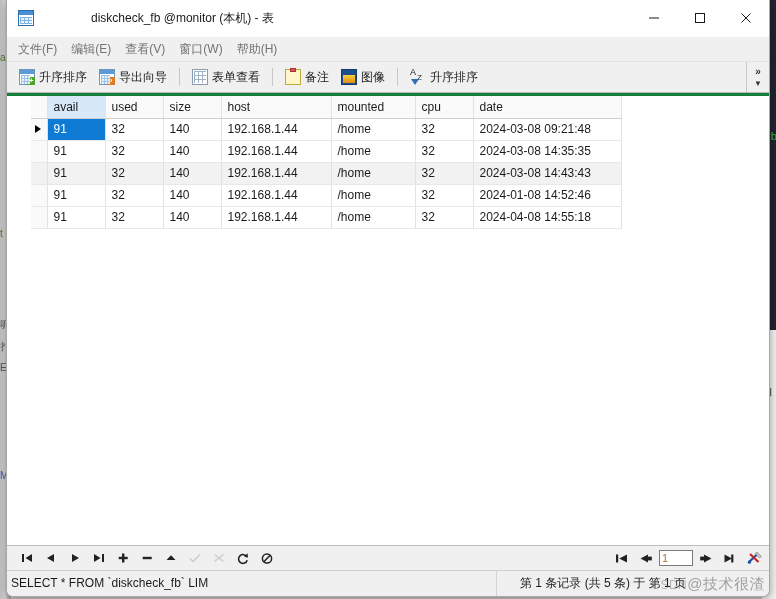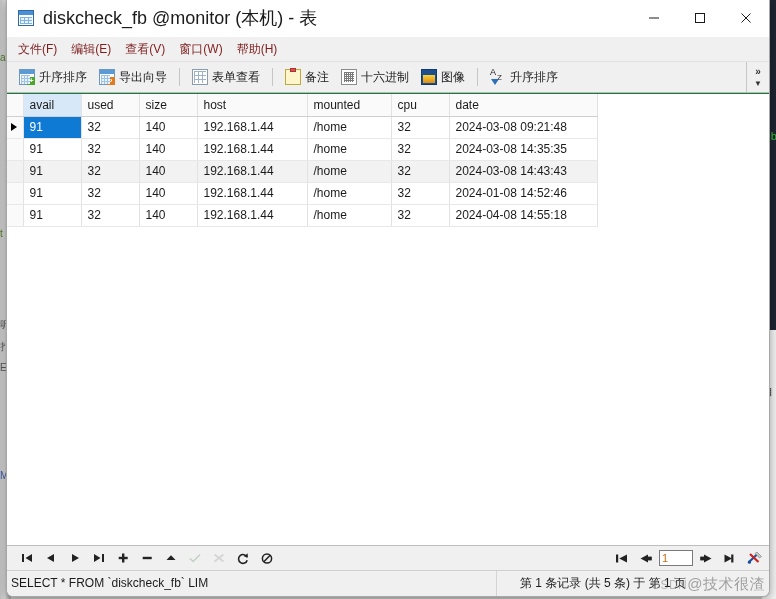--- a/index.html
+++ b/index.html
@@ -105,24 +105,25 @@
     background:#4a90d9;
   }
   #title-icon .ti-grid {
     position:absolute; left:2px; right:2px; top:7px; bottom:2px;
     background:
       linear-gradient(to right, #7fb3e0 1px, transparent 1px) 0 0/4px 100%,
       linear-gradient(to bottom, #7fb3e0 1px, transparent 1px) 0 0/100% 3px,
       #eaf3fb;
   }
   #title-text {
-    font-size: 18px;
+    font-size: 12px;
     color: #1b1b1b;
     white-space: nowrap;
     flex: 1 1 auto;
+    margin-left: 48px;
   }
   .caption-btn {
     width: 46px;
     height: 36px;
     display: flex;
     align-items: center;
     justify-content: center;
     flex: 0 0 46px;
   }
   .caption-btn svg { display:block; }
@@ -131,21 +132,21 @@
   #menubar {
     height: 24px;
     flex: 0 0 24px;
     background: #f0f0f0;
     display: flex;
     align-items: center;
     padding-left: 4px;
   }
   .menu-item {
     font-size: 12px;
-    color: #7f1d1d;
+    color: #737373;
     padding: 3px 7px;
     white-space: nowrap;
     cursor: default;
   }
 
   
   #toolbar {
     height: 30px;
     flex: 0 0 30px;
     background: #f0f0f0;
@@ -255,23 +256,24 @@
     display:flex; flex-direction:column; align-items:center; justify-content:center;
     font-size:10px; color:#333; line-height:1;
   }
   #tb-overflow .chev { font-size:10px; font-weight:bold; }
   #tb-overflow .tri { margin-top:3px; font-size:8px; }
 
   
   #grid-area {
     flex: 1 1 auto;
     background: #ffffff;
-    border-top: 1px solid #15803d;
+    border-top: 3px solid #15803d;
     position: relative;
     overflow: hidden;
+    padding-left: 24px;
   }
   table#grid {
     border-collapse: collapse;
     table-layout: fixed;
     font-size: 12px;
     color: #1b1b1b;
   }
   table#grid th, table#grid td {
     border-right: 1px solid #e2e2e2;
     border-bottom: 1px solid #e8e8e8;
@@ -476,24 +478,20 @@
     </div>
 
 
     <div class="tb-sep"></div>
 
     <div class="tb-btn">
       <span class="ico ico-note"></span>
       <span>备注</span>
     </div>
 
-    <div class="tb-btn">
-      <span class="ico ico-hex"></span>
-      <span>十六进制</span>
-    </div>
 
     <div class="tb-btn">
       <span class="ico ico-image"></span>
       <span>图像</span>
     </div>
 
     <div class="tb-sep"></div>
 
     <div class="tb-btn">
       <span class="ico ico-sortaz">

